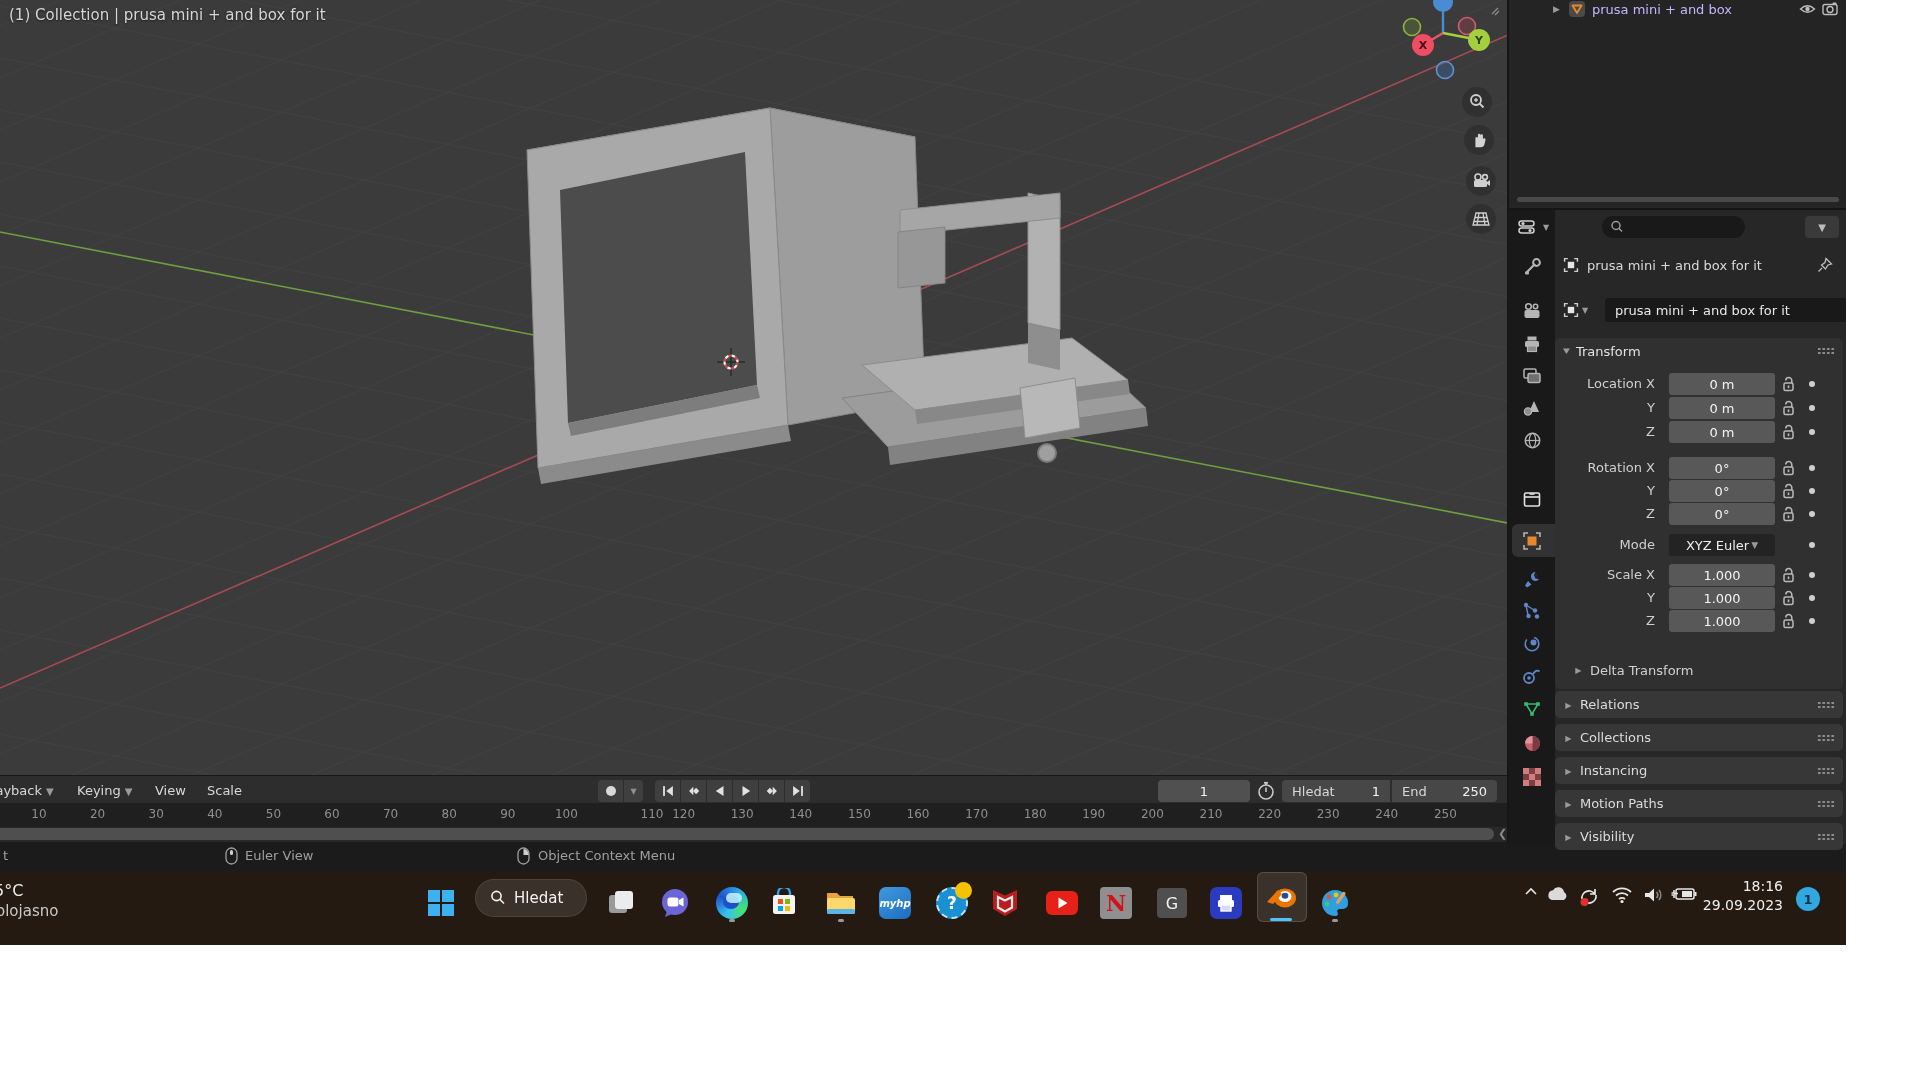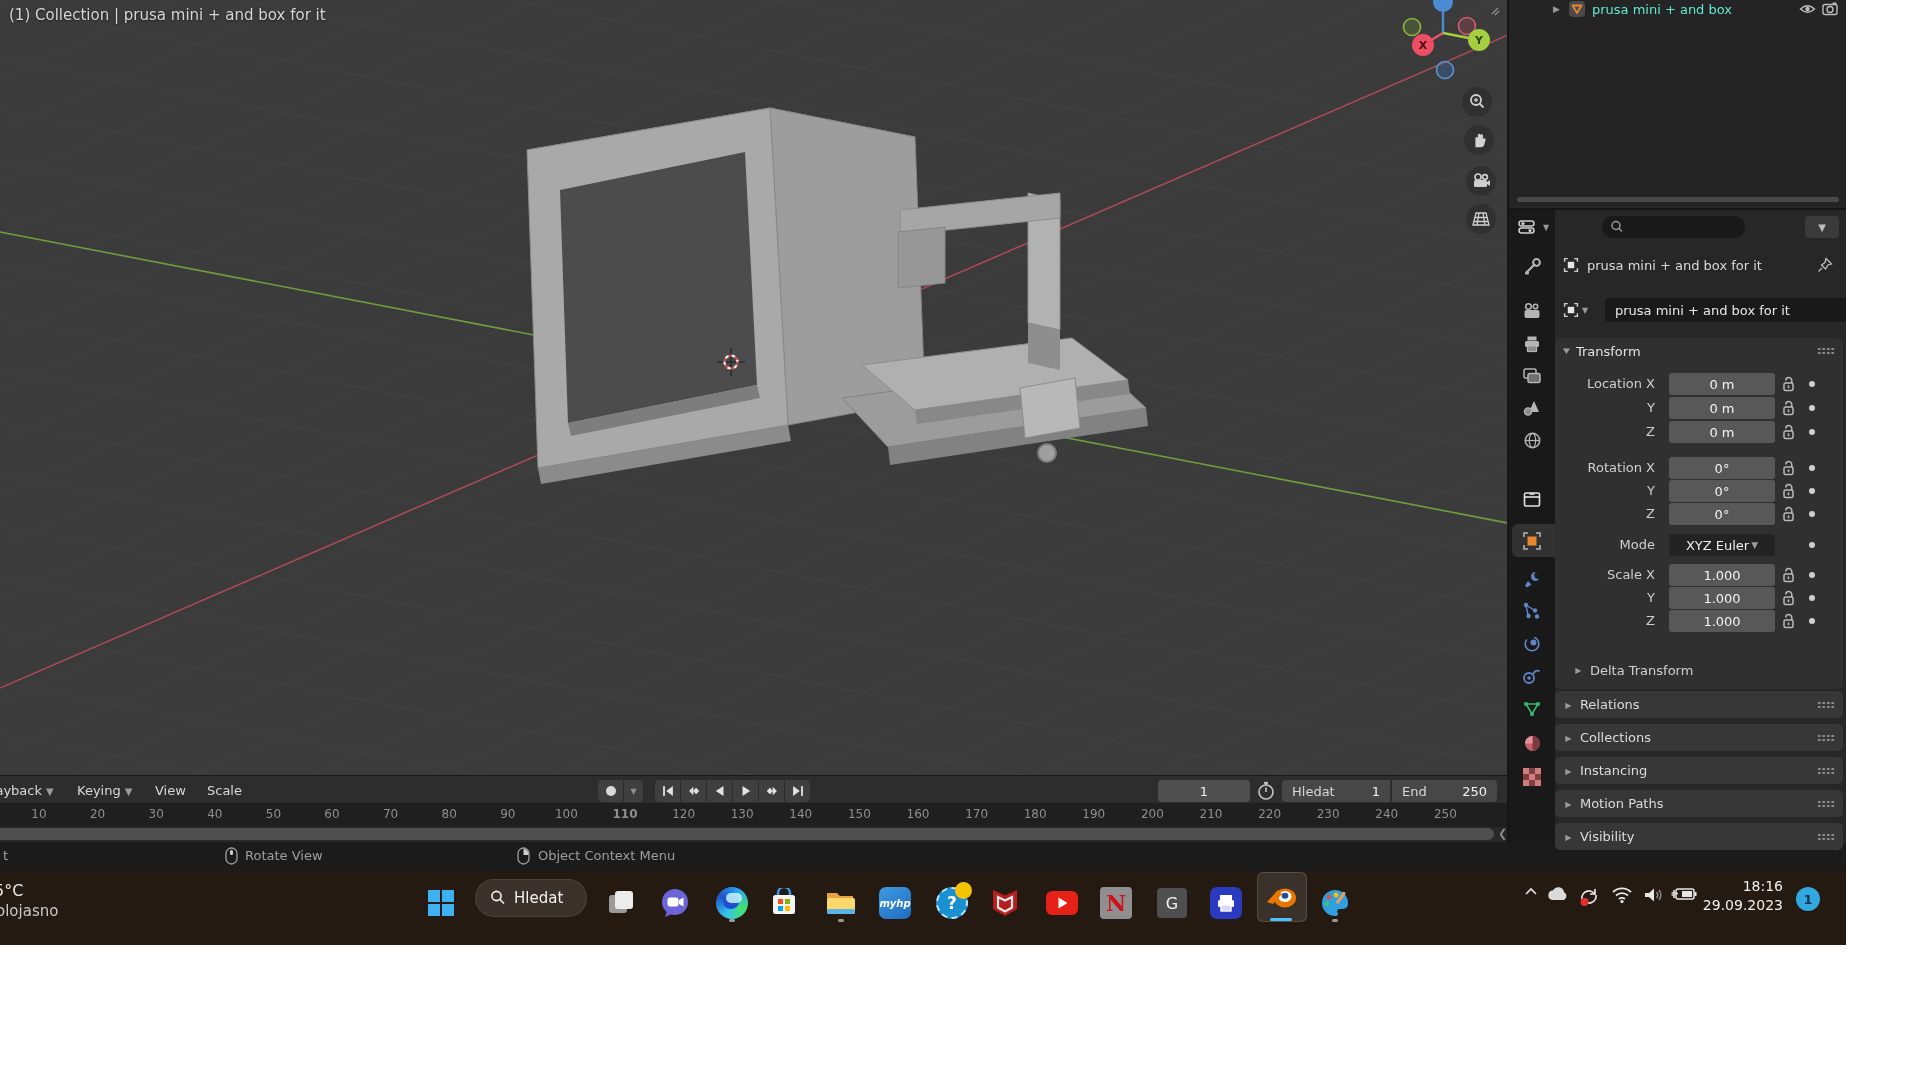--- a/index.html
+++ b/index.html
@@ -35,21 +35,21 @@
 
   
   #statusbar{position:absolute;left:0;top:842px;width:1846px;height:29px;background:#1b1b1b;color:#9f9f9f;font-size:13px;}
   #statusbar .hint{position:absolute;top:6px;}
   .mouseicon{position:absolute;top:5px;}
 
   
   #sidebar{position:absolute;left:1507px;top:0;width:339px;height:842px;background:#262626;border-left:2px solid #161616;}
   #outliner{position:absolute;left:0;top:0;width:339px;height:206px;background:#242424;}
   #outliner-row{position:absolute;left:0;top:0;width:339px;height:18px;display:flex;align-items:center;}
-  #outliner-label{font-size:13px;color:#5eead4;margin-left:6px;flex:1;}
+  #outliner-label{font-size:13px;color:#c4b5fd;margin-left:6px;flex:1;}
   #outliner-hscroll{position:absolute;left:8px;top:197px;width:322px;height:5px;background:#4a4a4a;border-radius:3px;}
   #props{position:absolute;left:0;top:208px;width:339px;height:634px;background:#272727;border-top:2px solid #161616;}
   #tabcol{position:absolute;left:0;top:0;width:46px;height:634px;background:#191919;}
   .tab{position:absolute;left:0;width:46px;height:30px;display:flex;align-items:center;justify-content:center;}
   #tab-active-bg{position:absolute;left:3px;top:314px;width:43px;height:33px;background:#323232;border-radius:6px 0 0 6px;}
   #searchbox{position:absolute;left:93px;top:6px;width:143px;height:22px;background:#191919;border-radius:11px;}
   #filterbtn{position:absolute;left:296px;top:6px;width:34px;height:22px;background:#3a3a3a;border-radius:4px;
              color:#bdbdbd;font-size:10px;display:flex;align-items:center;justify-content:center;}
   #crumb{position:absolute;left:54px;top:45px;width:280px;height:20px;display:flex;align-items:center;}
   #crumb-label{font-size:13px;color:#dadada;margin-left:8px;flex:1;}
@@ -321,21 +321,21 @@
         <span class="tick" style="left: 39px;">10</span>
         <span class="tick" style="left: 97.6px;">20</span>
         <span class="tick" style="left: 156.2px;">30</span>
         <span class="tick" style="left: 214.8px;">40</span>
         <span class="tick" style="left: 273.4px;">50</span>
         <span class="tick" style="left: 332px;">60</span>
         <span class="tick" style="left: 390.6px;">70</span>
         <span class="tick" style="left: 449.2px;">80</span>
         <span class="tick" style="left: 507.8px; text-align: center;">90</span>
         <span class="tick" style="left: 566.4px;">100</span>
-        <span class="tick" style="left: 625px; font-weight: bold;">110</span>
+        <span class="tick" style="left: 652px;">110</span>
         <span class="tick" style="left: 683.6px;">120</span>
         <span class="tick" style="left: 742.2px;">130</span>
         <span class="tick" style="left: 800.8px;">140</span>
         <span class="tick" style="left: 859.4px; text-align: right;">150</span>
         <span class="tick" style="left: 918px;">160</span>
         <span class="tick" style="left: 976.6px;">170</span>
         <span class="tick" style="left: 1035.2px;">180</span>
         <span class="tick" style="left: 1093.8px;">190</span>
         <span class="tick" style="left: 1152.4px;">200</span>
         <span class="tick" style="left: 1211px;">210</span>
@@ -351,21 +351,21 @@
   </div>
 
   <div id="statusbar">
     <span class="hint" style="left:3px;">t</span>
     <span class="mouseicon" style="left:225px;">
       <svg width="13" height="18" viewBox="0 0 13 18">
           <rect x="1" y="1" width="11" height="16" rx="5.5" fill="none" stroke="#9f9f9f" stroke-width="1.3"></rect>
           <rect x="5" y="3" width="3" height="5" rx="1.5" fill="#cfcfcf"></rect>
         </svg>
     </span>
-    <span class="hint" style="left:245px;">Rotate View</span>
+    <span class="hint" style="left:245px;">Euler View</span>
     <span class="mouseicon" style="left:517px;">
       <svg width="13" height="18" viewBox="0 0 13 18">
           <rect x="1" y="1" width="11" height="16" rx="5.5" fill="none" stroke="#9f9f9f" stroke-width="1.3"></rect>
           <path d="M6.5 2 a5 5 0 0 1 5 5 v1 h-5 z" fill="#cfcfcf"></path>
         </svg>
     </span>
     <span class="hint" style="left:538px;">Object Context Menu</span>
     <span class="hint" style="left:1797px;margin-left:48px;">3.6.2</span>
   </div>
 

